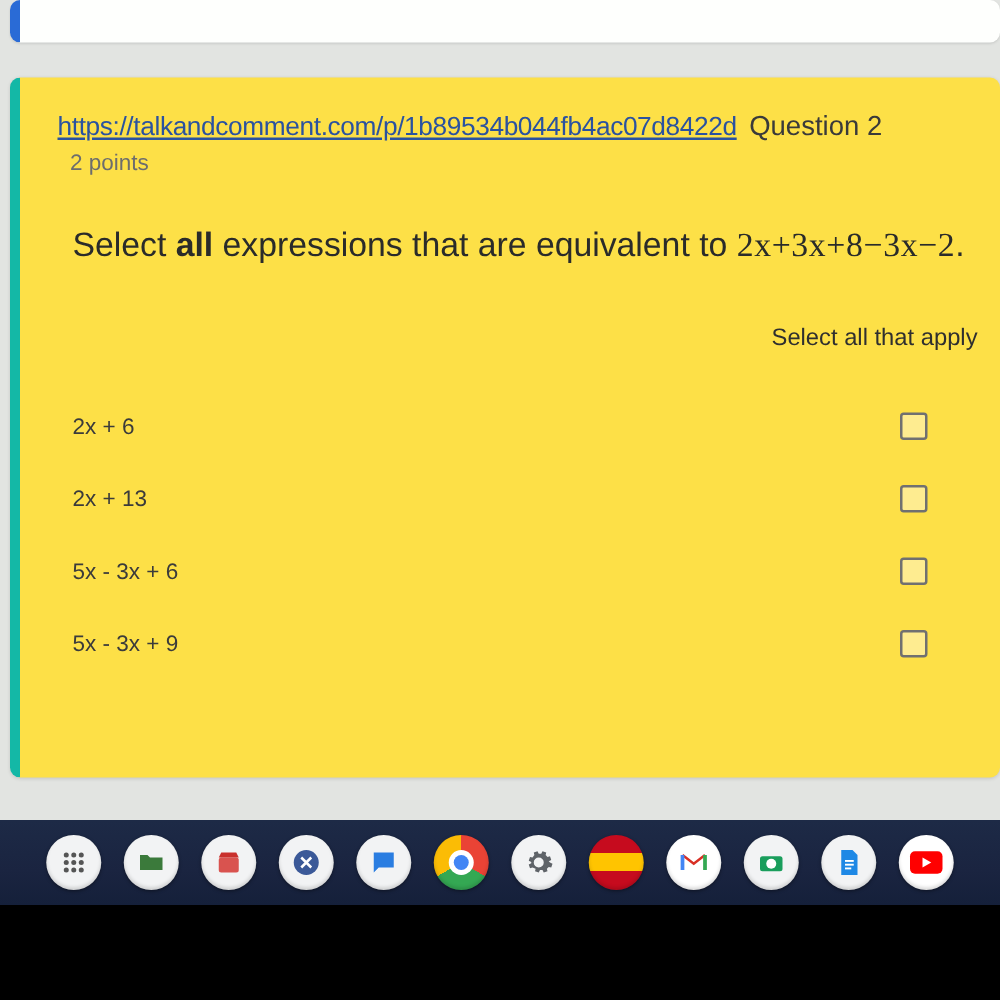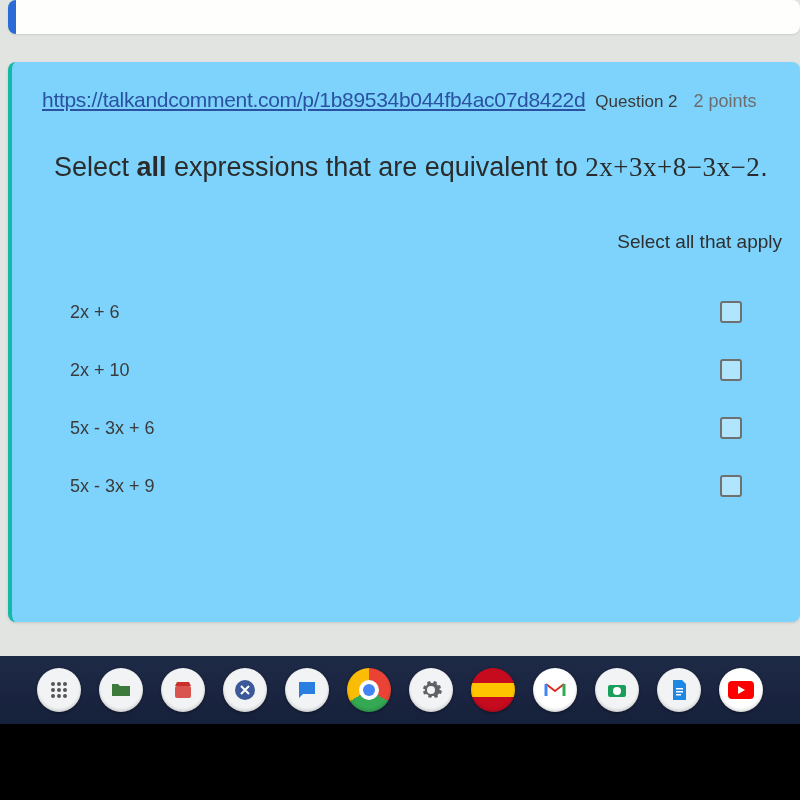--- a/index.html
+++ b/index.html
@@ -17,22 +17,22 @@
   .prev-card {
     background: #fefffd;
     border-left: 8px solid #2a6bd6;
     border-radius: 8px;
     height: 34px;
     margin: 0 0 28px 0;
     box-shadow: 0 1px 2px rgba(0,0,0,0.1);
   }
 
   .question-card {
-    background: #7dd3fc;
-    border-left: 4px solid #14b8a6;
+    background: #fde047;
+    border-left: 8px solid #14b8a6;
     border-radius: 8px;
     padding: 26px 18px 34px 30px;
     box-shadow: 0 1px 3px rgba(0,0,0,0.12);
     min-height: 560px;
   }
 
   .q-header {
     display: flex;
     align-items: baseline;
     gap: 6px;
@@ -40,21 +40,21 @@
     margin-bottom: 40px;
   }
   .q-link {
     color: #2a52a0;
     text-decoration: underline;
     font-size: 21px;
     letter-spacing: -0.3px;
   }
   .q-num {
     color: #3a3a3a;
-    font-size: 17px;
+    font-size: 22px;
     margin-left: 4px;
   }
   .q-points {
     color: #6d6d6d;
     font-size: 18px;
     margin-left: 10px;
     text-align: right;
   }
 
   .prompt {
@@ -68,21 +68,21 @@
 
   .select-hint {
     font-size: 19px;
     color: #2f2f2f;
     text-align: right;
     margin-left: 430px;
     margin-bottom: 30px;
   }
 
   .options {
-    margin-left: 28px;
+    margin-left: 12px;
     margin-right: 40px;
   }
   .opt-row {
     display: flex;
     justify-content: space-between;
     align-items: center;
     padding: 18px 0;
   }
   .opt-label {
     font-size: 18px;
@@ -158,21 +158,21 @@
     </div>
 
     <div class="select-hint">Select all that apply</div>
 
     <div class="options">
       <div class="opt-row">
         <span class="opt-label">2x + 6</span>
         <div class="chk"></div>
       </div>
       <div class="opt-row">
-        <span class="opt-label">2x + 10</span>
+        <span class="opt-label">2x + 13</span>
         <div class="chk"></div>
       </div>
       <div class="opt-row">
         <span class="opt-label">5x - 3x + 6</span>
         <div class="chk"></div>
       </div>
       <div class="opt-row">
         <span class="opt-label">5x - 3x + 9</span>
         <div class="chk"></div>
       </div>

